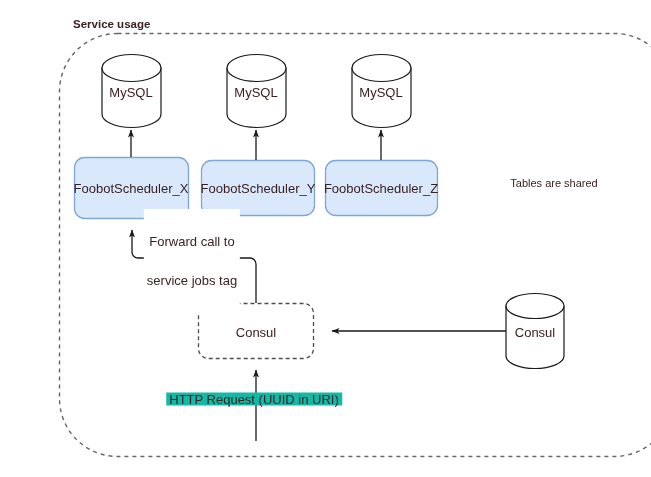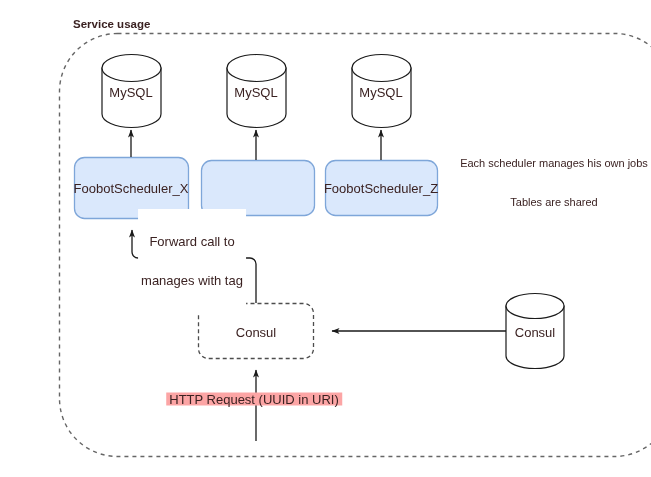--- a/index.html
+++ b/index.html
@@ -102,32 +102,32 @@
     <line x1="216" y1="441" x2="216" y2="370" stroke="#1a1a1a" stroke-width="1.3" marker-end="url(#arrow)"></line>
   </svg>
 
   <div class="lbl lbl-title" style="left:33px; top:18px;">Service usage</div>
 
   <div class="lbl lbl-node ctr" style="left:91px; top:92px;">MySQL</div>
   <div class="lbl lbl-node ctr" style="left:216px; top:92px;">MySQL</div>
   <div class="lbl lbl-node ctr" style="left:341px; top:92px;">MySQL</div>
 
   <div class="lbl lbl-node ctr" style="left:91px; top:188px;">FoobotScheduler_X</div>
+  <div class="lbl lbl-node ctr" style="left:218px; top:188px;">FoobotScheduler_Y</div>
   <div class="lbl lbl-node ctr" style="left:341px; top:188px;">FoobotScheduler_Z</div>
 
   <div class="lbl lbl-node ctr" style="left:216px; top:332px;">Consul</div>
 
   <div class="lbl lbl-node ctr" style="left:495px; top:332px;text-align:center;">Consul</div>
 
   <div class="lbl ctr" style="left:514px; top:183px;">
-    <div>Each scheduler manages his own jobs</div>
     <div>Tables are shared</div>
   </div>
 
   <div class="lbl lbl-edge ctr" style="left:152px; top:261px; background:#ffffff; padding:0 3px;">
     <div>Forward call to</div>
-    <div>manages with tag</div>
+    <div>service jobs tag</div>
   </div>
 
 
-  <div class="lbl lbl-edge ctr" style="left:214px; top:399px; background:#fca5a5; padding:0 3px;">HTTP Request (UUID in URI)</div>
+  <div class="lbl lbl-edge ctr" style="left:214px; top:399px; background:#14b8a6; padding:0 3px;">HTTP Request (UUID in URI)</div>
 
 </div>
 
 </body></html>

